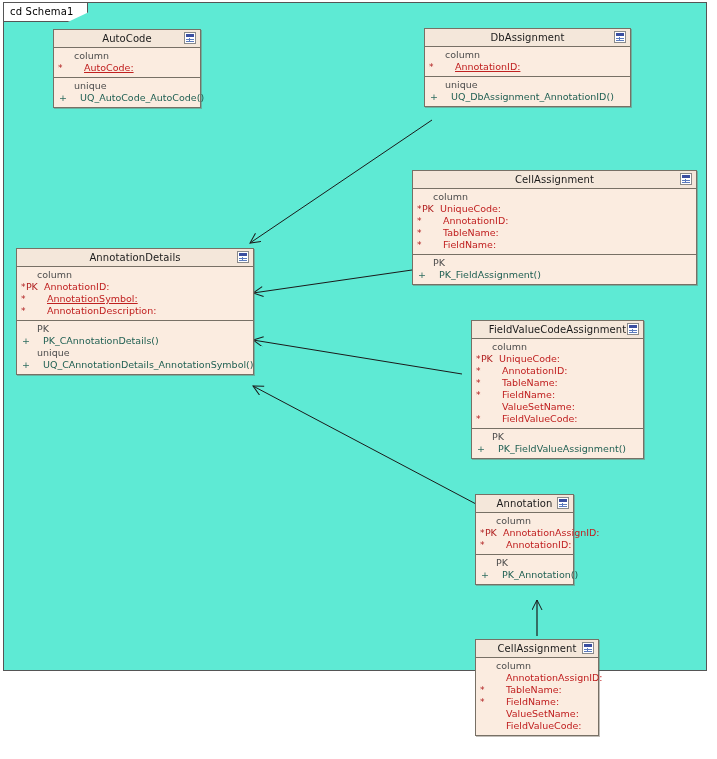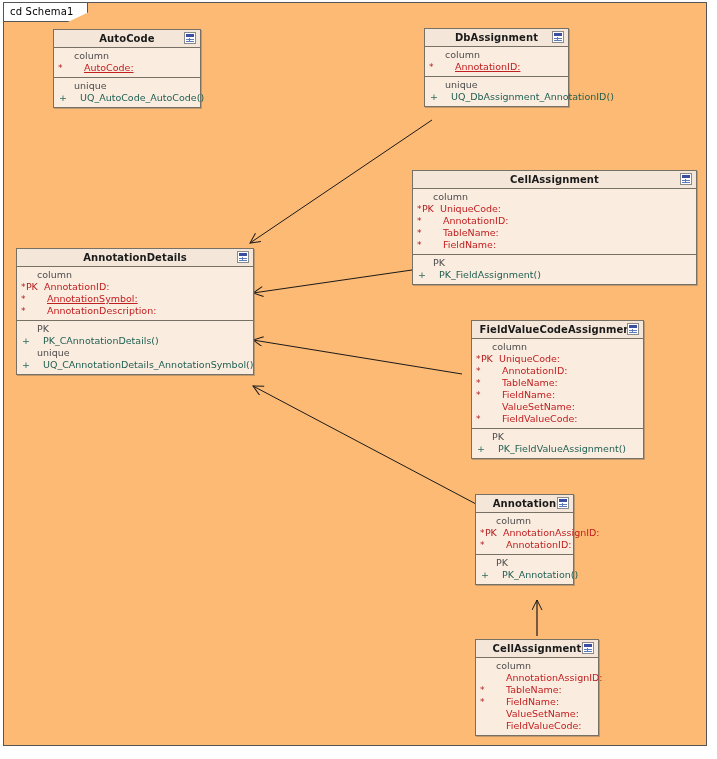--- a/index.html
+++ b/index.html
@@ -14,24 +14,24 @@
     overflow: hidden;
     position: relative;
   }
 
   
   #diagram-frame {
     position: absolute;
     left: 3px;
     top: 2px;
     width: 704px;
-    height: 744px;
+    height: 669px;
     border: 1px solid #555555;
     box-sizing: border-box;
-    background: #fdba74;
+    background: #5eead4;
   }
   #frame-tab {
     position: absolute;
     left: 0px;
     top: 0px;
     height: 19px;
     width: 84px;
     box-sizing: border-box;
     border-right: 1px solid #555555;
     border-bottom: 1px solid #555555;
@@ -68,21 +68,20 @@
     box-shadow: 1px 1px 0 rgba(120,110,100,0.45);
   }
   .uml-header {
     position: relative;
     height: 17px;
     background: #f4e7da;
     border-bottom: 1px solid #777065;
     display: flex;
     align-items: center;
     justify-content: center;
-    font-weight: bold;
   }
   .uml-title {
     font-size: 10px;
     color: #1a1a1a;
     white-space: nowrap;
     letter-spacing: 0.1px;
   }
   .table-icon {
     position: absolute;
     right: 4px;
@@ -231,21 +230,21 @@
         </div>
       </div>
       <div class="uml-compartment last">
         <div class="comp-label">unique</div>
         <div class="op-row">
           <span class="op-vis">+</span>
           <span class="op-name">UQ_AutoCode_AutoCode()</span>
         </div>
       </div>
     </div>
-    <div class="uml-class" style="left: 424px; top: 28px; width: 145px;">
+    <div class="uml-class" style="left: 424px; top: 28px; width: 207px;">
       <div class="uml-header">
         <span class="uml-title">DbAssignment</span>
         <span class="table-icon">
           <span class="ti-head"></span>
           <span class="ti-row" style="top: 6px;"></span>
           <span class="ti-row" style="top: 8px;"></span>
           <span class="ti-col" style="left: 4px;"></span>
         </span>
       </div>
       <div class="uml-compartment">

